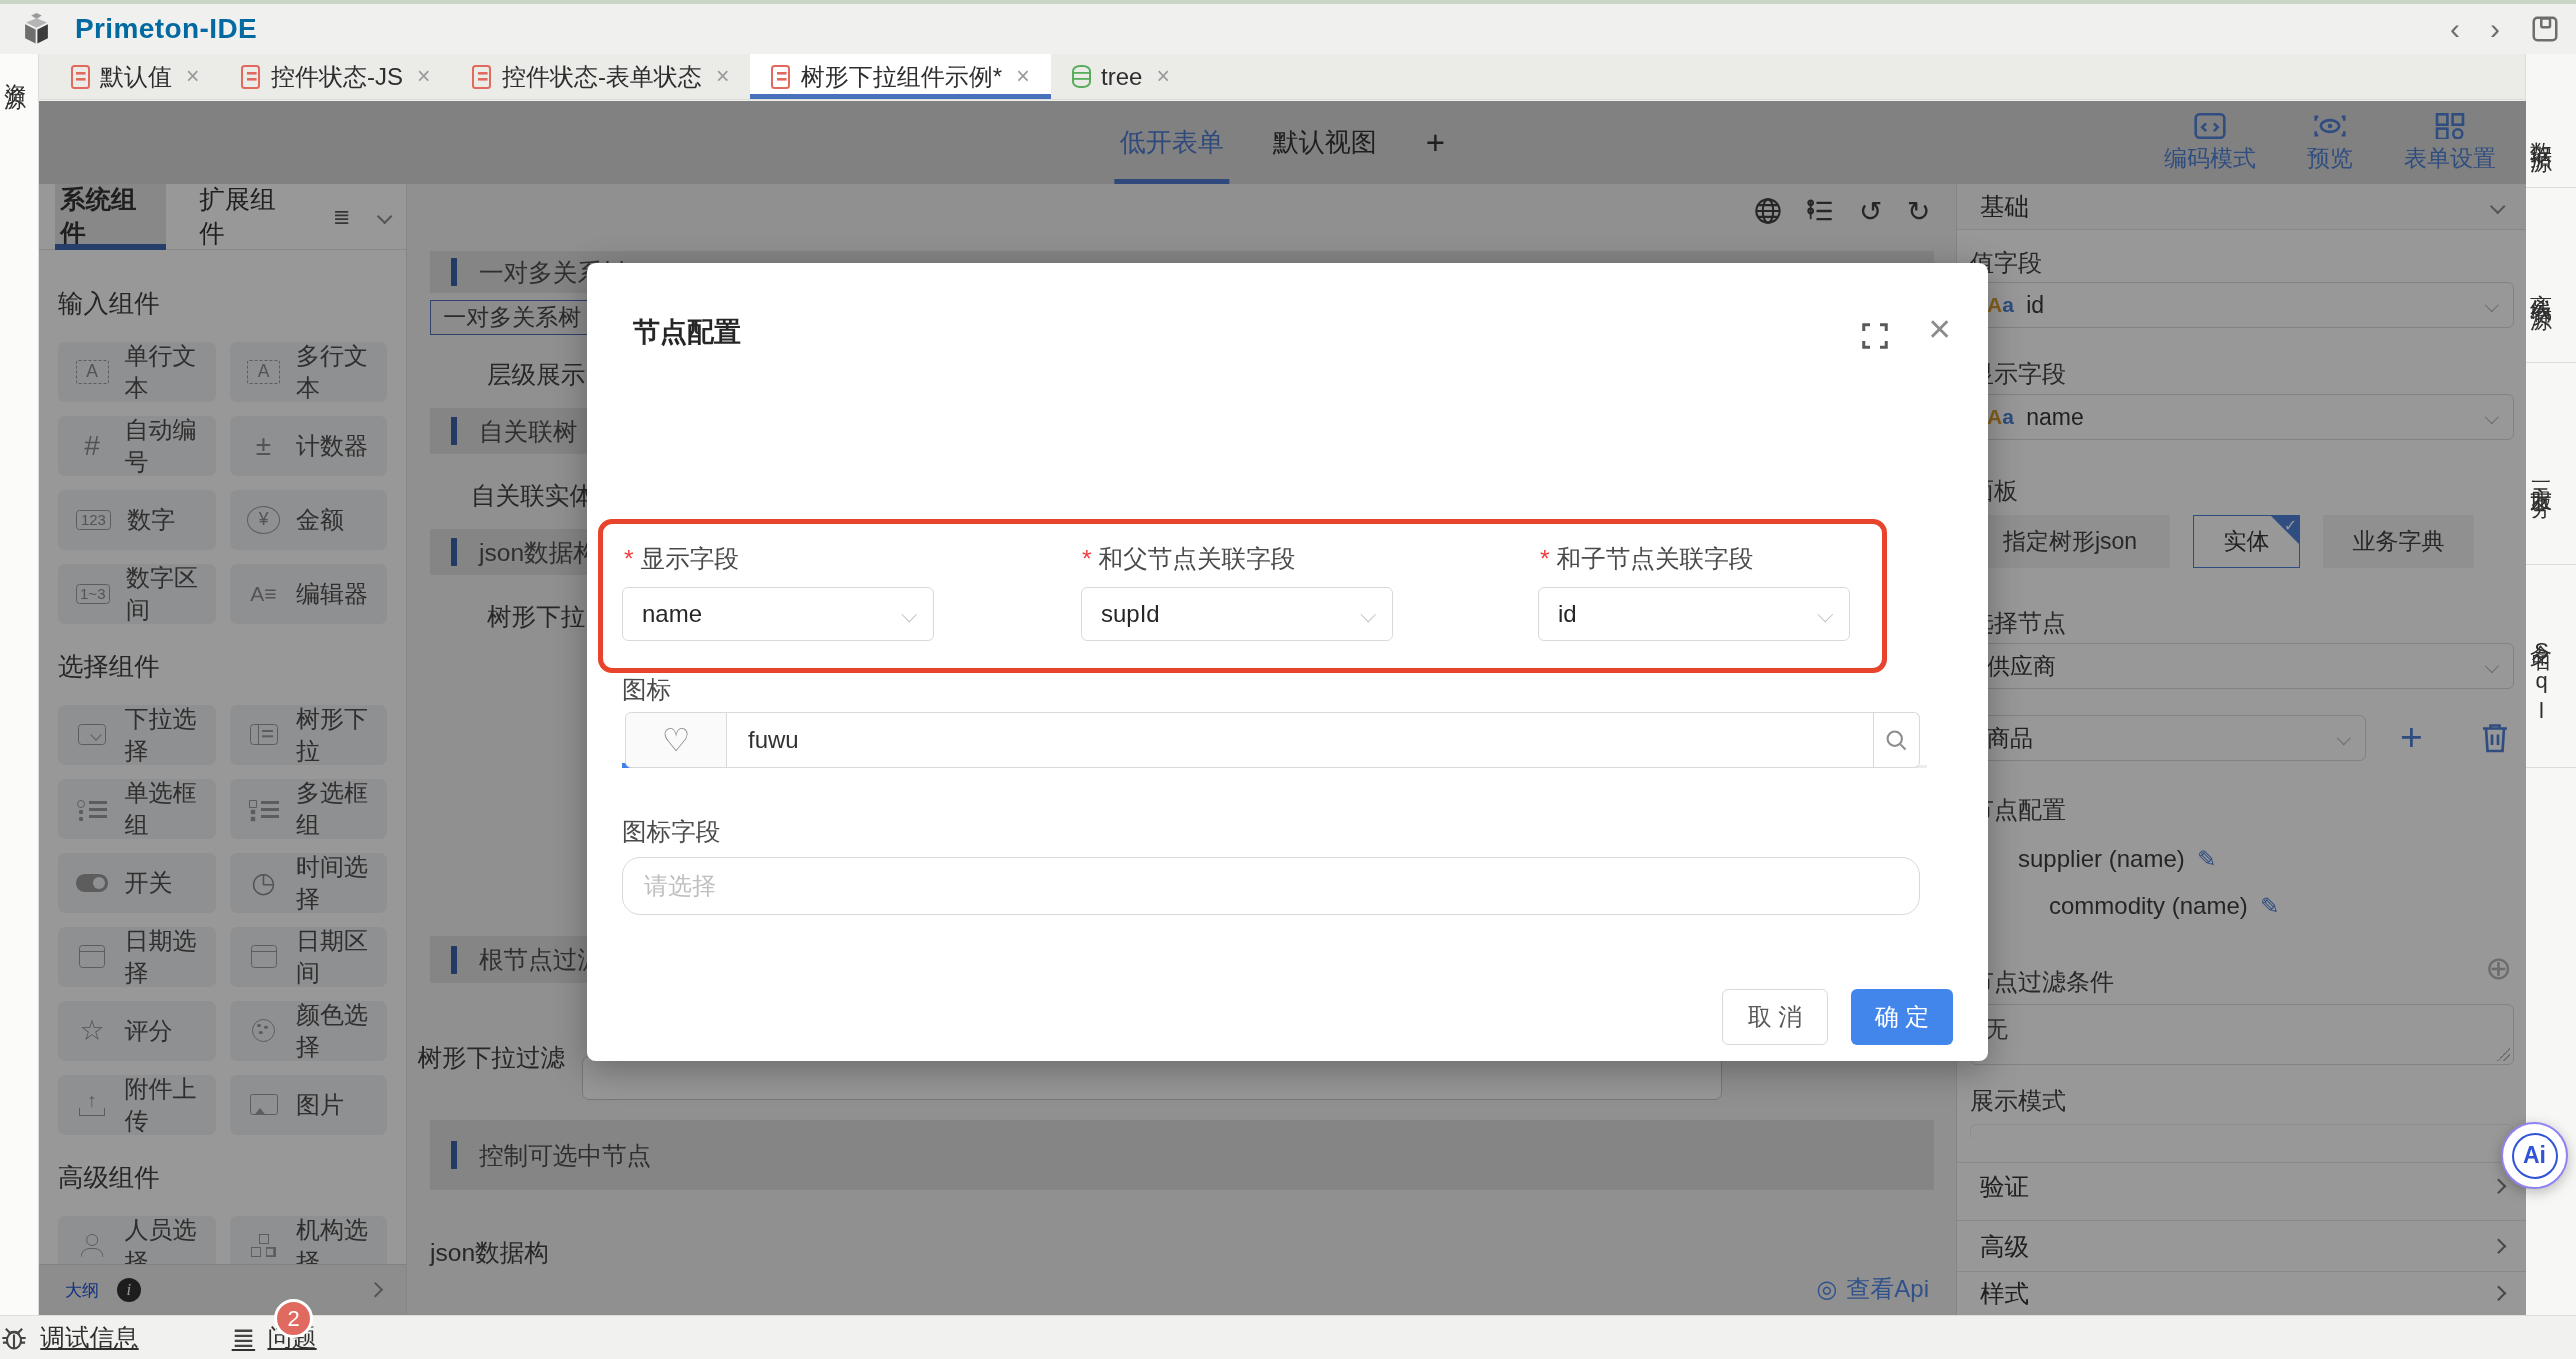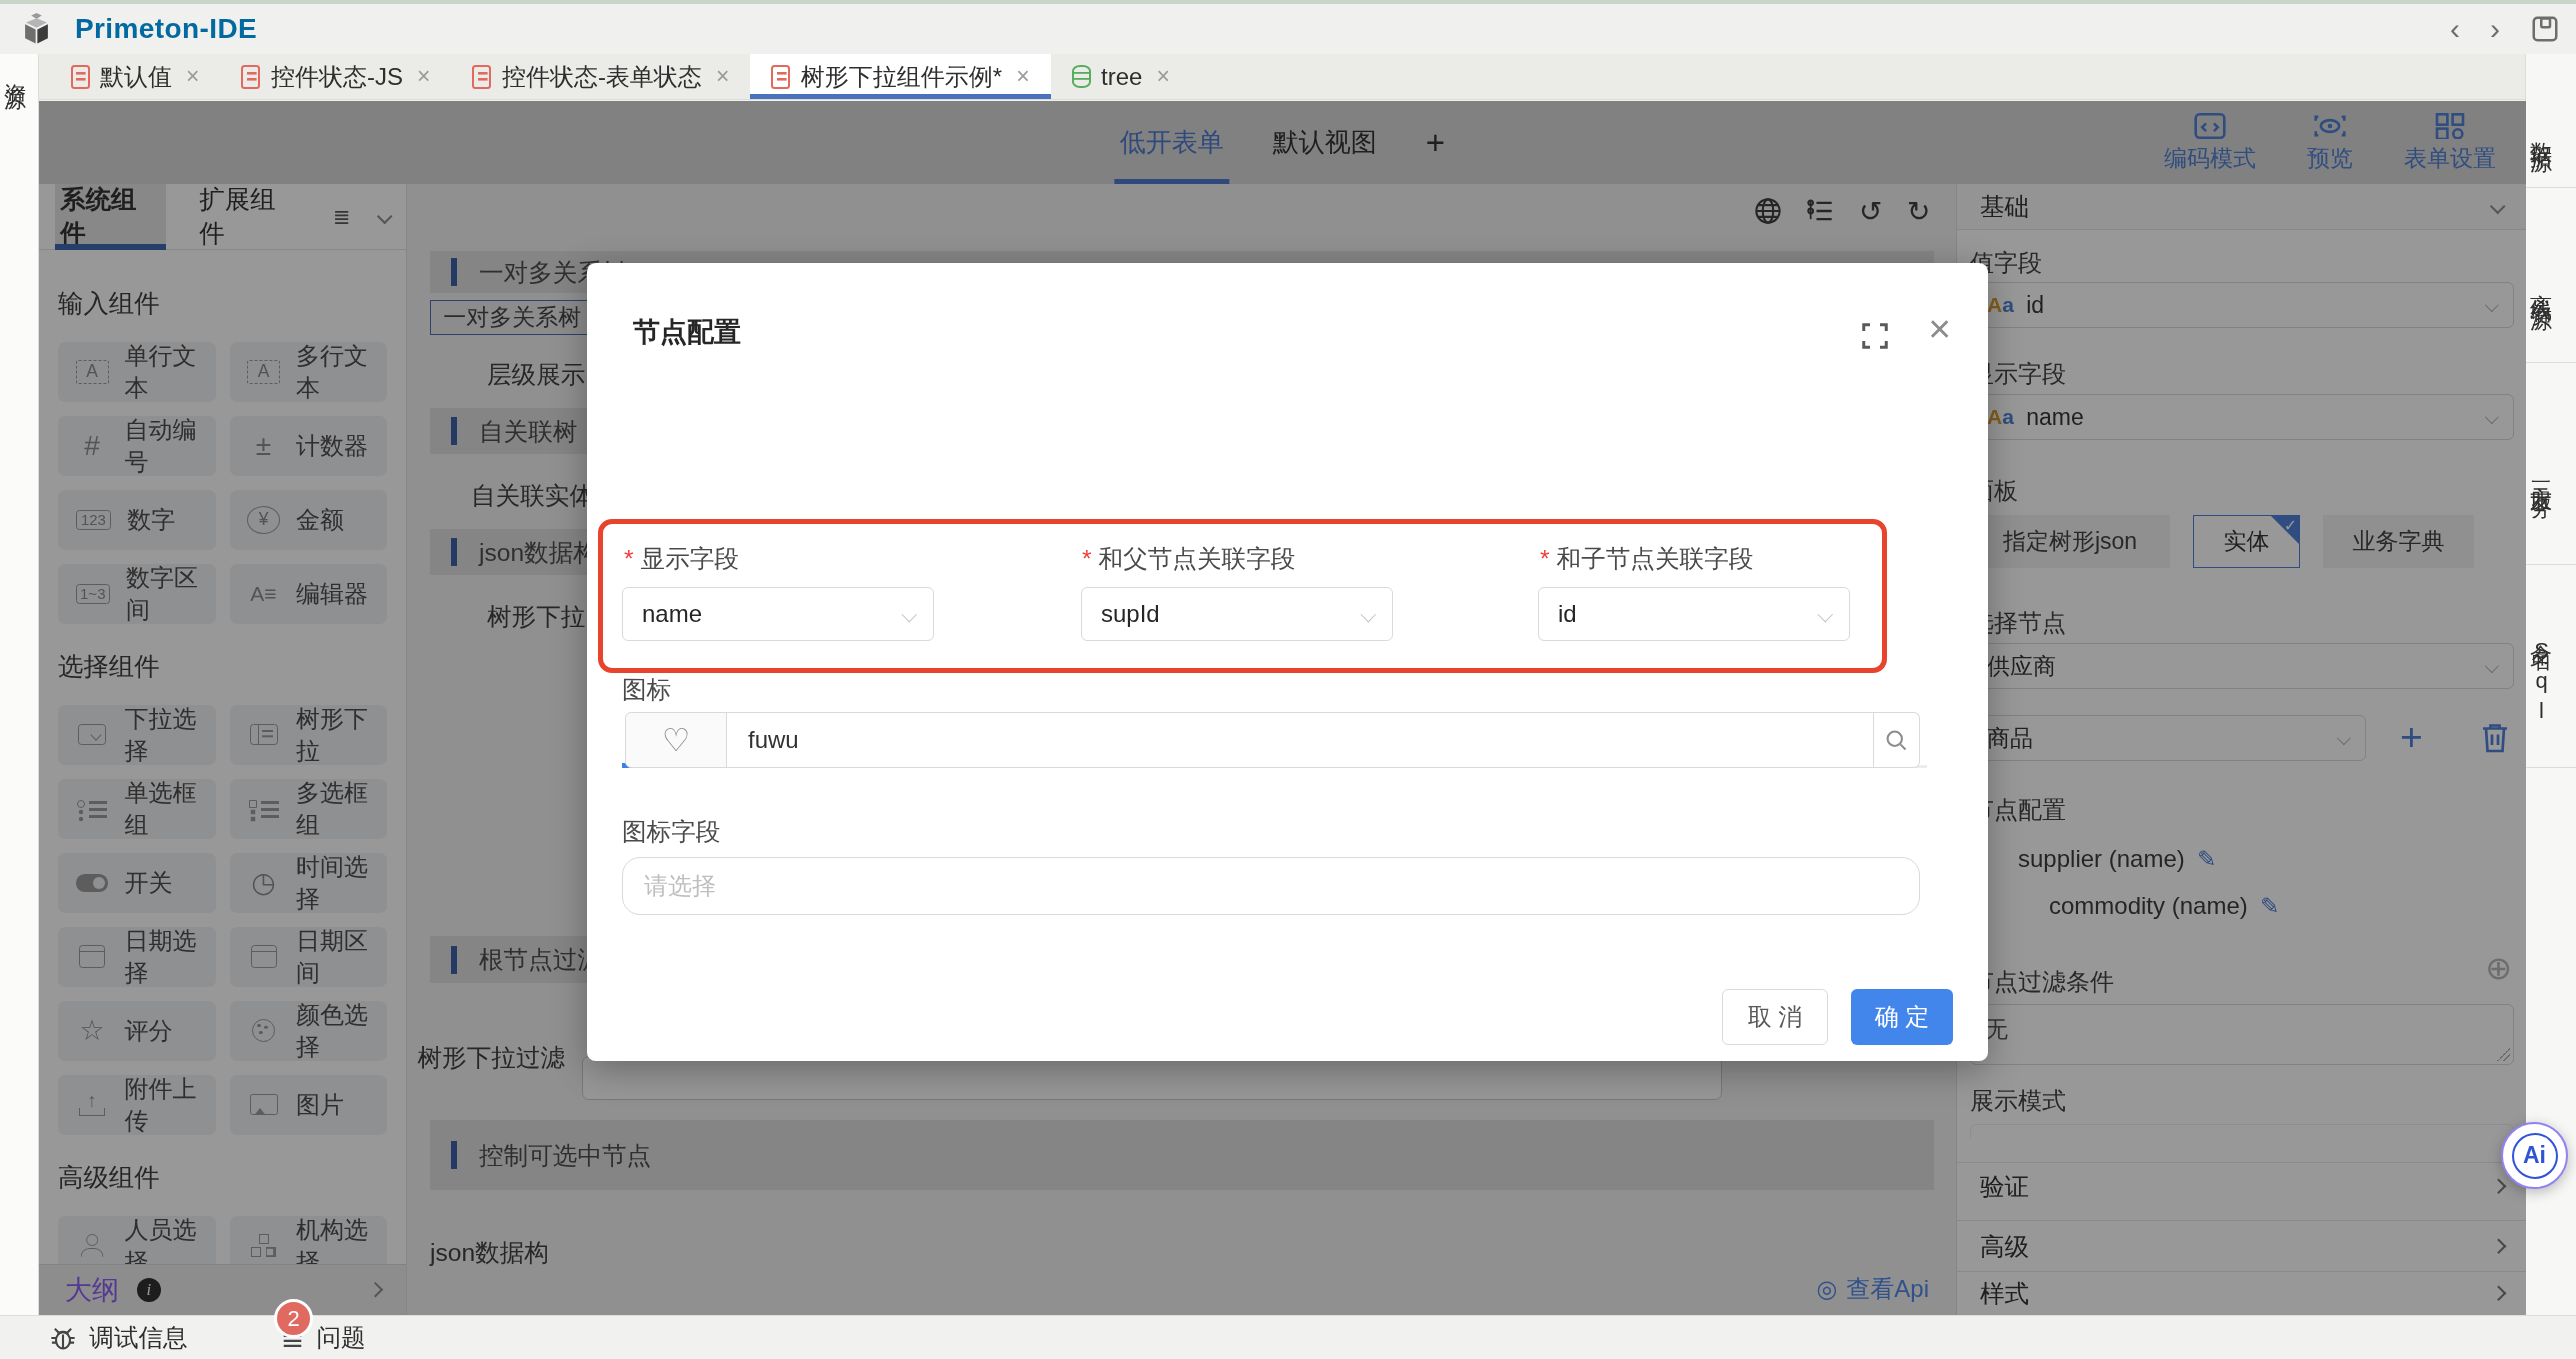--- a/index.html
+++ b/index.html
@@ -86,21 +86,21 @@
   .org-icon { width:26px; height:23px; position:relative; }
   .org-icon::before { content:""; position:absolute; left:50%; top:0; transform:translateX(-50%); width:8px; height:8px; border:1.8px solid #9a9a9a; }
   .org-icon::after { content:""; position:absolute; left:0.9px; bottom:0; width:8px; height:8px; border:1.8px solid #9a9a9a; box-shadow:14px 0 0 -1.8px #f0f1f4, 15px 0 0 #9a9a9a; }
   .dd-icon { width:28px; height:21px; border:1.8px solid #9a9a9a; border-radius:3.5px; position:relative; }
   .dd-icon::after { content:""; position:absolute; right:5.3px; top:6.1px; width:7px; height:7px; border-right:1.8px solid #9a9a9a; border-bottom:1.8px solid #9a9a9a; transform:rotate(45deg); }
   .tree-dd-icon { width:28px; height:21px; border:1.8px solid #9a9a9a; border-radius:3.5px; position:relative; }
   .tree-dd-icon::before { content:""; position:absolute; left:7px; top:0; bottom:0; border-left:1.8px solid #9a9a9a; }
   .tree-dd-icon::after { content:""; position:absolute; left:11.4px; right:3.5px; top:4.4px; height:1.8px; background:#9a9a9a; box-shadow:0 5.3px 0 #9a9a9a; }
 
   .sb-outline { position:absolute; left:0; bottom:0; width:368px; height:51px; background:#ececec; border-top:0.9px solid #d9d9d9; display:flex; align-items:center; padding:0 26px; gap:17.5px; }
-  .sb-outline .t { font-size:27px; color:#8b5cf6; }
+  .sb-outline .t { font-size:17px; color:#1d4ed8; }
   .info-ic { width:24.6px; height:24.6px; border-radius:50%; background:#2b2b2b; color:#fff; font-size:16.7px; font-style:italic; font-family:"Liberation Serif",serif; display:flex; align-items:center; justify-content:center; }
   .chev { display:inline-block; width:11.4px; height:11.4px; border-right:2.6px solid #8c8c8c; border-bottom:2.6px solid #8c8c8c; }
   .chev.down { transform:rotate(45deg); }
   .chev.right { transform:rotate(-45deg); }
 
   
   .canvas { position:absolute; left:368px; top:83px; width:1548px; height:1131px; background:#f1f1f1; }
   .cv-icons { position:absolute; top:10.5px; right:24.6px; display:flex; align-items:center; gap:24.6px; color:#3c3c3c; font-size:28px; }
   .band { position:absolute; left:23px; width:1504px; background:#dedede; display:flex; align-items:center; font-size:24.6px; color:#4b4b4b; padding-left:49px; }
   .band::before { content:""; position:absolute; left:21px; top:50%; transform:translateY(-50%); width:6.1px; height:28px; background:#3a5ca8; }
@@ -156,21 +156,21 @@
   .icon-group { position:absolute; left:38px; top:449px; width:1295px; height:56px; display:flex; }
   .ig-addon { width:102px; background:#fafafa; border:0.9px solid #d9d9d9; border-radius:6.1px 0 0 6.1px; display:flex; align-items:center; justify-content:center; font-size:32px; color:#8c8c8c; }
   .ig-input { flex:1; border:0.9px solid #d9d9d9; border-left:none; background:#fff; display:flex; align-items:center; padding:0 21px; font-size:24px; color:#333; }
   .ig-search { width:46px; border:0.9px solid #d9d9d9; border-left:none; border-radius:0 6.1px 6.1px 0; background:#fff; display:flex; align-items:center; justify-content:center; }
   .m-input { position:absolute; left:35px; top:594px; width:1298px; height:58px; border:0.9px solid #d9d9d9; border-radius:18px; display:flex; align-items:center; padding:0 21px; font-size:24px; color:#bfbfbf; }
   .m-btn { position:absolute; top:726px; height:56px; border-radius:6.1px; display:flex; align-items:center; justify-content:center; font-size:24px; }
   .m-btn.cancel { right:160px; width:106px; background:#fff; border:0.9px solid #d9d9d9; color:#595959; }
   .m-btn.ok { right:35px; width:102px; background:#4286ec; color:#fff; }
 
   
-  .statusbar { position:absolute; left:0; top:1315px; width:100%; height:44px; background:#f1f1ef; border-top:0.9px solid #dddddc; display:flex; align-items:center; padding-left:49px; gap:16px; }
+  .statusbar { position:absolute; left:0; top:1315px; width:100%; height:44px; background:#f1f1ef; border-top:0.9px solid #dddddc; display:flex; align-items:center; gap:16px;text-decoration:underline; }
   .st-item { display:flex; align-items:center; gap:12.3px; font-size:24.6px; color:#2f2f2f; }
   .st-gap { width:61px; }
   .badge { position:absolute; left:274px; top:1299px; width:39px; height:39px; border-radius:50%; background:#e06a60; border:3.5px solid #fff; color:#fff; font-size:22px; display:flex; align-items:center; justify-content:center; z-index:60; }
   svg { display:block; }
 </style>
 </head>
 <body>
 
 <div id="app">
 

